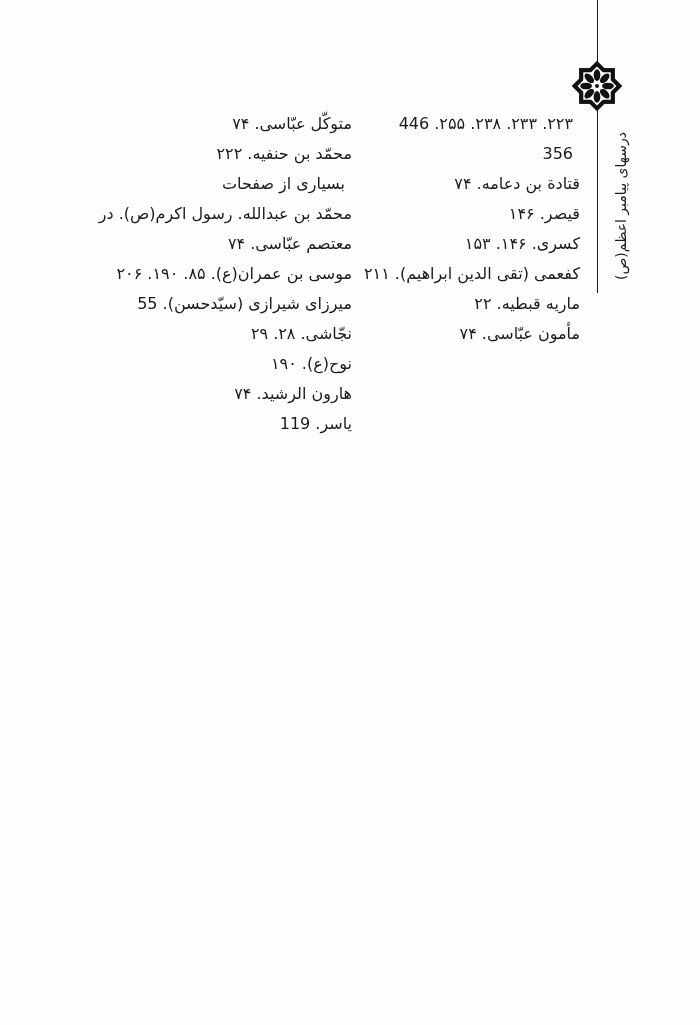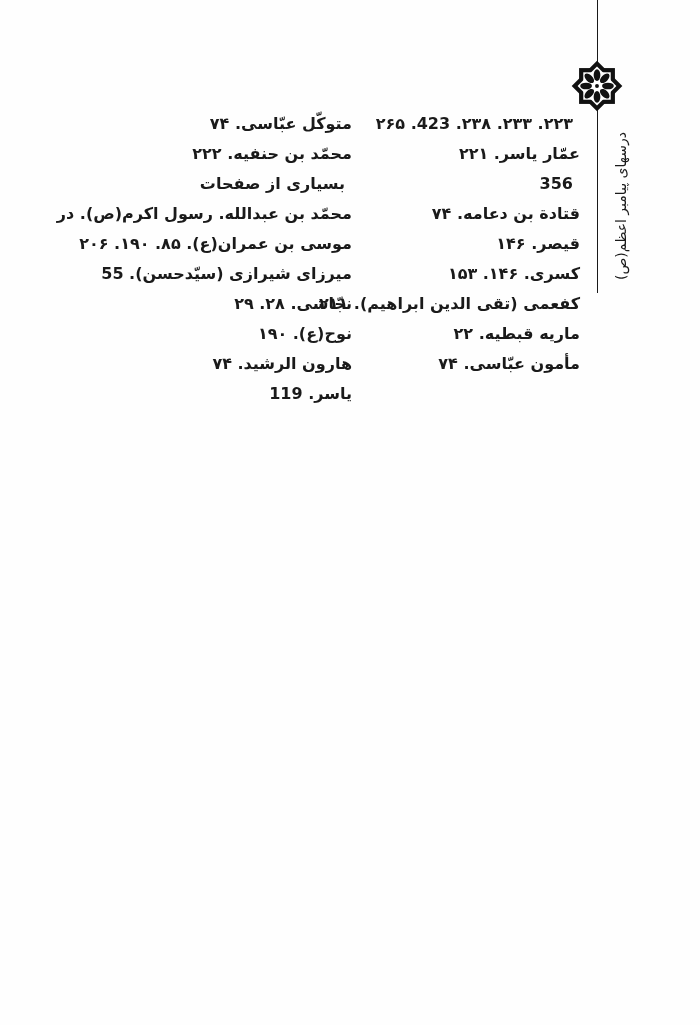--- a/index.html
+++ b/index.html
@@ -35,21 +35,21 @@
   .col{
     position:absolute;
     top:109px;
     direction:rtl;
     text-align:right;
     font-size:16px;
     line-height:30px;
   }
   .col-right{right:120px;width:270px;}
   .col-left{right:348px;width:292px;}
-  .line{white-space:nowrap;font-weight:bold;}
+  .line{white-space:nowrap;}
   .line.indent{padding-right:7px;}
 </style>
 </head>
 <body>
 
 <div class="page">
 
   <div class="margin-rule"></div>
 
   <svg class="ornament" viewBox="0 0 100 100" xmlns="http://www.w3.org/2000/svg" aria-hidden="true">
@@ -67,36 +67,36 @@
       <ellipse cx="50" cy="30.5" rx="6" ry="10.5" transform="rotate(270 50 50)"></ellipse>
       <ellipse cx="50" cy="30.5" rx="6" ry="10.5" transform="rotate(315 50 50)"></ellipse>
     </g>
     <circle cx="50" cy="50" r="6.5" fill="#fff"></circle>
     <circle cx="50" cy="50" r="3.5" fill="#111"></circle>
   </svg>
 
   <div class="vertical-title">درسهای پیامبر اعظم(ص)</div>
 
   <div class="col col-right" id="col-right">
-      <div class="line indent">۲۲۳. ۲۳۳. ۲۳۸. 423. ۲۶۵</div>
-      <div class="line">عمّار یاسر. ۲۲۱</div>
+      <div class="line indent">۲۲۳. ۲۳۳. ۲۳۸. ۲۵۵. 446</div>
       <div class="line indent">356</div>
       <div class="line">قتادة بن دعامه. ۷۴</div>
       <div class="line">قیصر. ۱۴۶</div>
       <div class="line">کسری. ۱۴۶. ۱۵۳</div>
       <div class="line">کفعمی (تقی الدین ابراهیم). ۲۱۱</div>
       <div class="line">ماریه قبطیه. ۲۲</div>
       <div class="line">مأمون عبّاسی. ۷۴</div>
     </div>
 
   <div class="col col-left" id="col-left">
       <div class="line">متوکّل عبّاسی. ۷۴</div>
       <div class="line">محمّد بن حنفیه. ۲۲۲</div>
       <div class="line indent">بسیاری از صفحات</div>
       <div class="line">محمّد بن عبدالله. رسول اکرم(ص). در</div>
+      <div class="line">معتصم عبّاسی. ۷۴</div>
       <div class="line">موسی بن عمران(ع). ۸۵. ۱۹۰. ۲۰۶</div>
       <div class="line">میرزای شیرازی (سیّدحسن). 55</div>
       <div class="line">نجّاشی. ۲۸. ۲۹</div>
       <div class="line">نوح(ع). ۱۹۰</div>
       <div class="line">هارون الرشید. ۷۴</div>
       <div class="line">یاسر. 119</div>
     </div>
 
 </div>
 

